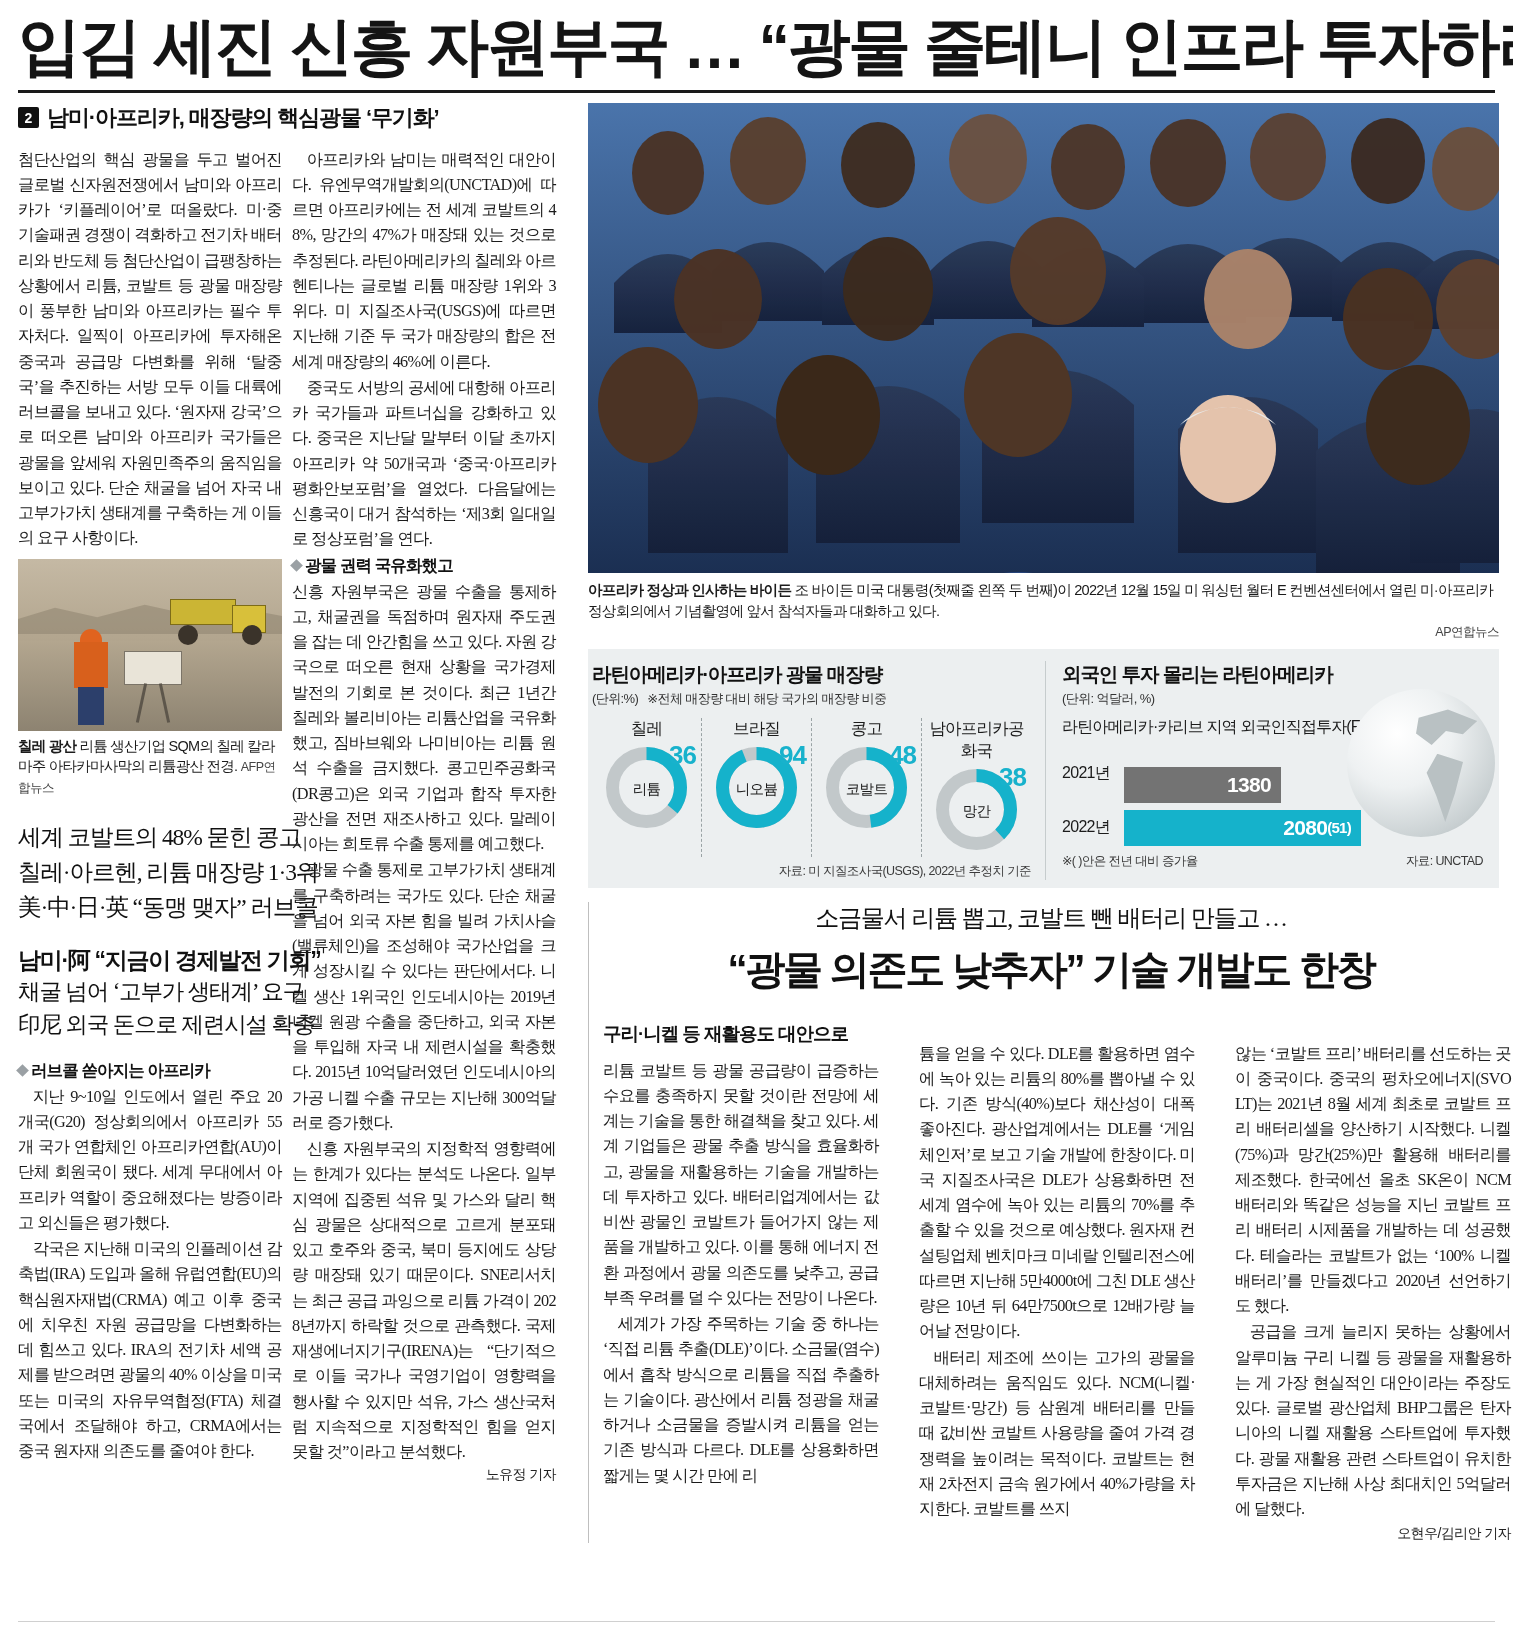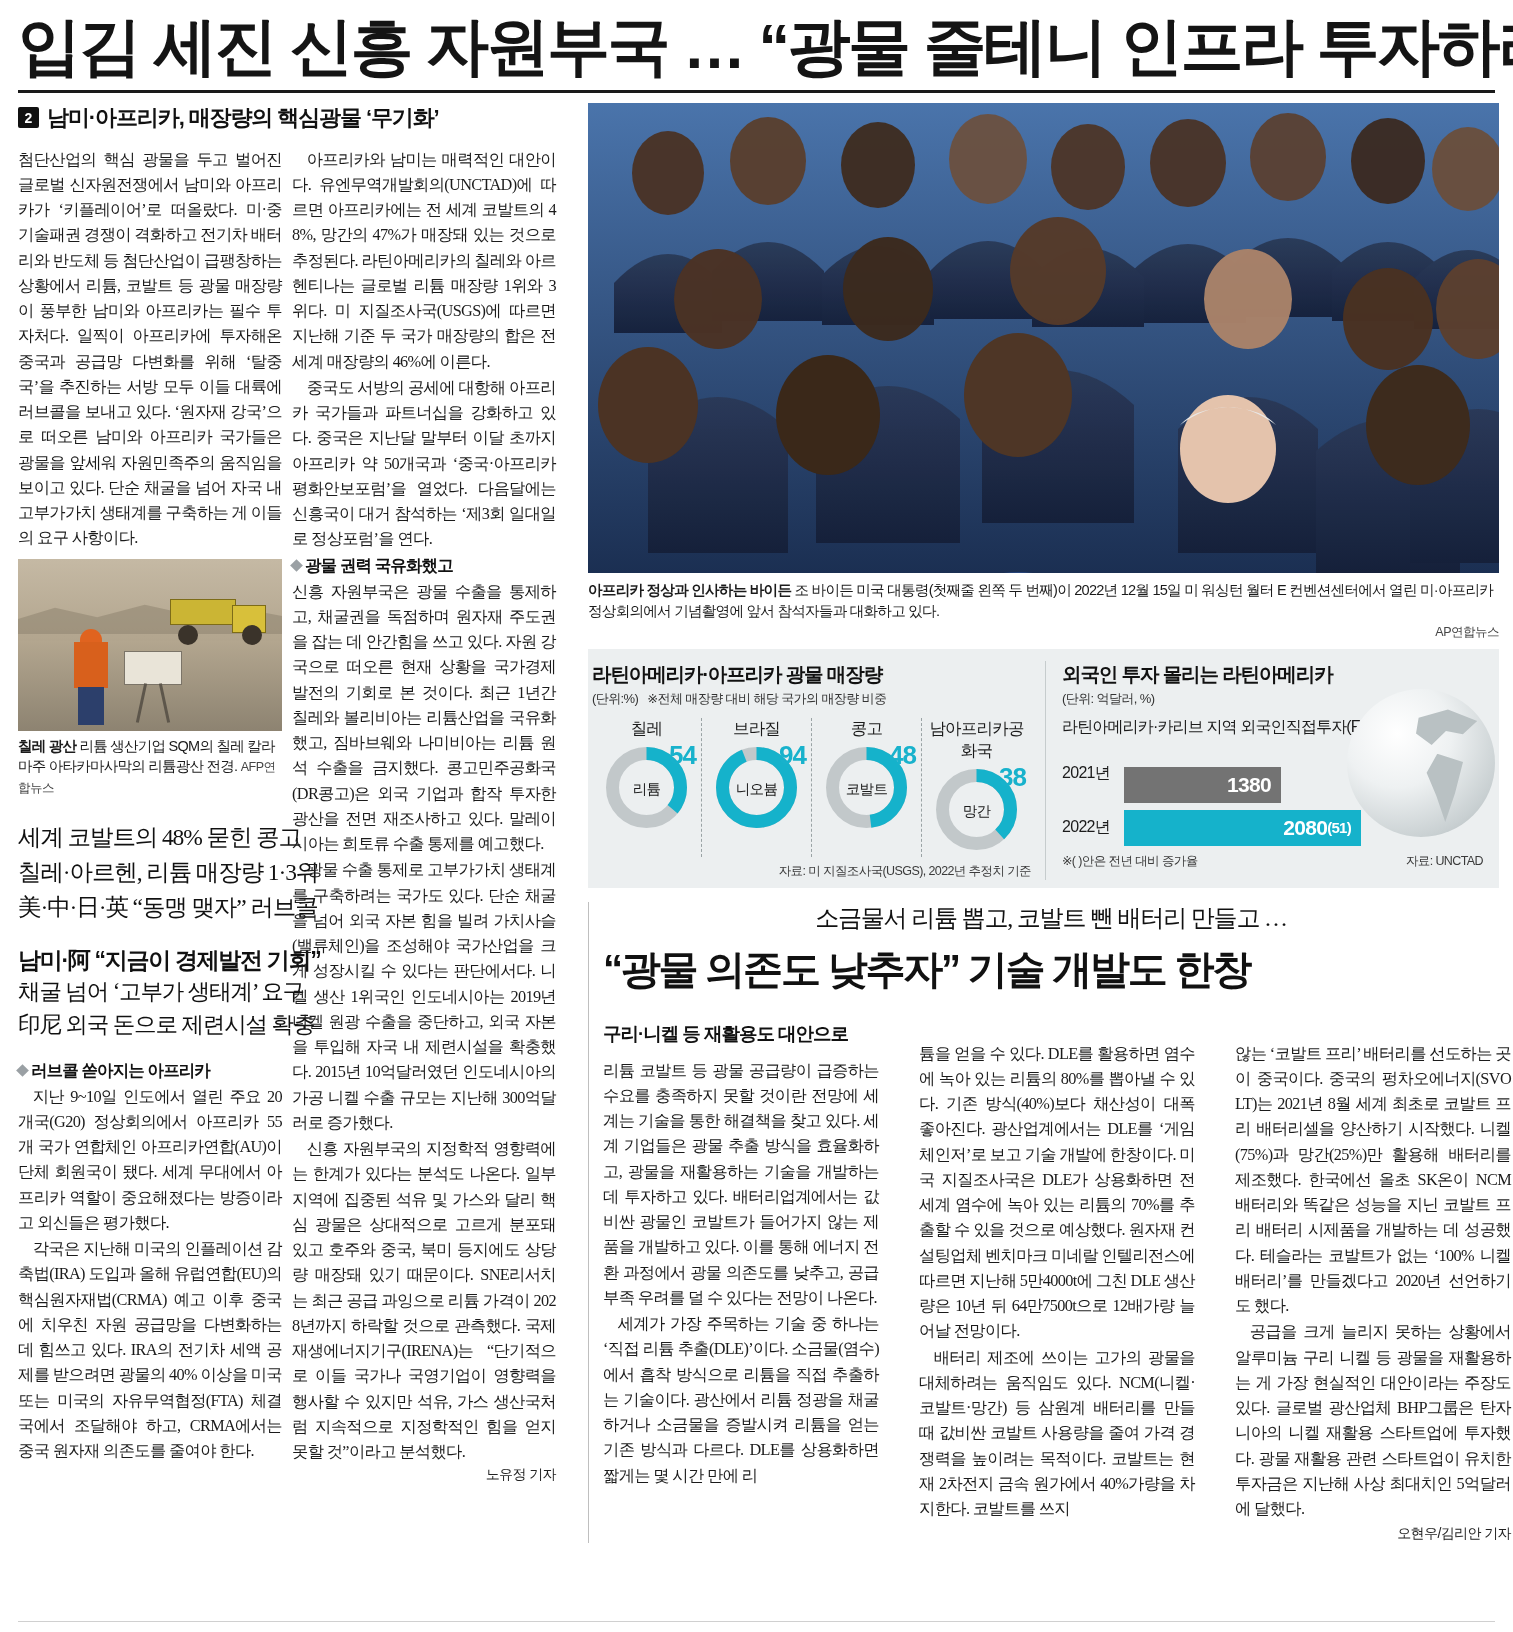--- a/index.html
+++ b/index.html
@@ -266,21 +266,21 @@
     border-left: 1px solid #bfbfbf;
     padding-left: 14px;
   }
   .bf-kicker {
     font-family: "Liberation Serif", "DejaVu Serif", serif;
     font-size: 24px; letter-spacing: -1.2px; text-align:center; color:#111;
   }
   .bf-head {
     font-family: "Liberation Sans", "DejaVu Sans", sans-serif;
     font-size: 40px; font-weight: 900; letter-spacing: -2.2px;
-    color: #111; margin-top: 8px; white-space: nowrap;
+    text-align: center; color: #111; margin-top: 8px; white-space: nowrap;
   }
   .bf-sub {
     font-size: 18.5px; font-weight: 800; letter-spacing: -1px;
     color: #111; margin: 20px 0 12px 0;
   }
   .bf-cols { display: flex; gap: 40px; margin-top: 4px; }
   .bf-col { width: 276px; flex: 0 0 276px; }
   .end-byline {
     font-family: "Liberation Sans", "DejaVu Sans", sans-serif;
     font-size: 14px; text-align: right; letter-spacing:-0.6px; color:#222; margin-top: 4px;
@@ -514,21 +514,21 @@
           <div class="info-title">라틴아메리카·아프리카 광물 매장량</div>
           <div class="info-unit">
             <span>(단위:%)</span>
             <span class="note">※전체 매장량 대비 해당 국가의 매장량 비중</span>
           </div>
 
           <div class="donuts" id="donuts">
               <div class="donut-cell"><div class="donut-country">칠레</div><div class="donut-wrap"><svg width="87" height="87" viewBox="0 0 87 87">
                     <circle cx="43.5" cy="43.5" r="34" fill="none" stroke="#c2c8ca" stroke-width="13"></circle>
                     <circle cx="43.5" cy="43.5" r="34" fill="none" stroke="#15b2cb" stroke-width="13" stroke-dasharray="76.90618815987814 136.72211228422782" transform="rotate(-90 43.5 43.5)"></circle>
-                  </svg><div class="donut-val">54</div><div class="donut-label">리튬</div></div></div>
+                  </svg><div class="donut-val">36</div><div class="donut-label">리튬</div></div></div>
               <div class="donut-cell"><div class="donut-country">브라질</div><div class="donut-wrap"><svg width="87" height="87" viewBox="0 0 87 87">
                     <circle cx="43.5" cy="43.5" r="34" fill="none" stroke="#c2c8ca" stroke-width="13"></circle>
                     <circle cx="43.5" cy="43.5" r="34" fill="none" stroke="#15b2cb" stroke-width="13" stroke-dasharray="200.8106024174596 12.817698026646354" transform="rotate(-90 43.5 43.5)"></circle>
                   </svg><div class="donut-val">94</div><div class="donut-label">니오븀</div></div></div>
               <div class="donut-cell"><div class="donut-country">콩고</div><div class="donut-wrap"><svg width="87" height="87" viewBox="0 0 87 87">
                     <circle cx="43.5" cy="43.5" r="34" fill="none" stroke="#c2c8ca" stroke-width="13"></circle>
                     <circle cx="43.5" cy="43.5" r="34" fill="none" stroke="#15b2cb" stroke-width="13" stroke-dasharray="102.54158421317085 111.0867162309351" transform="rotate(-90 43.5 43.5)"></circle>
                   </svg><div class="donut-val">48</div><div class="donut-label">코발트</div></div></div>
               <div class="donut-cell"><div class="donut-country">남아프리카공화국</div><div class="donut-wrap"><svg width="87" height="87" viewBox="0 0 87 87">
                     <circle cx="43.5" cy="43.5" r="34" fill="none" stroke="#c2c8ca" stroke-width="13"></circle>

